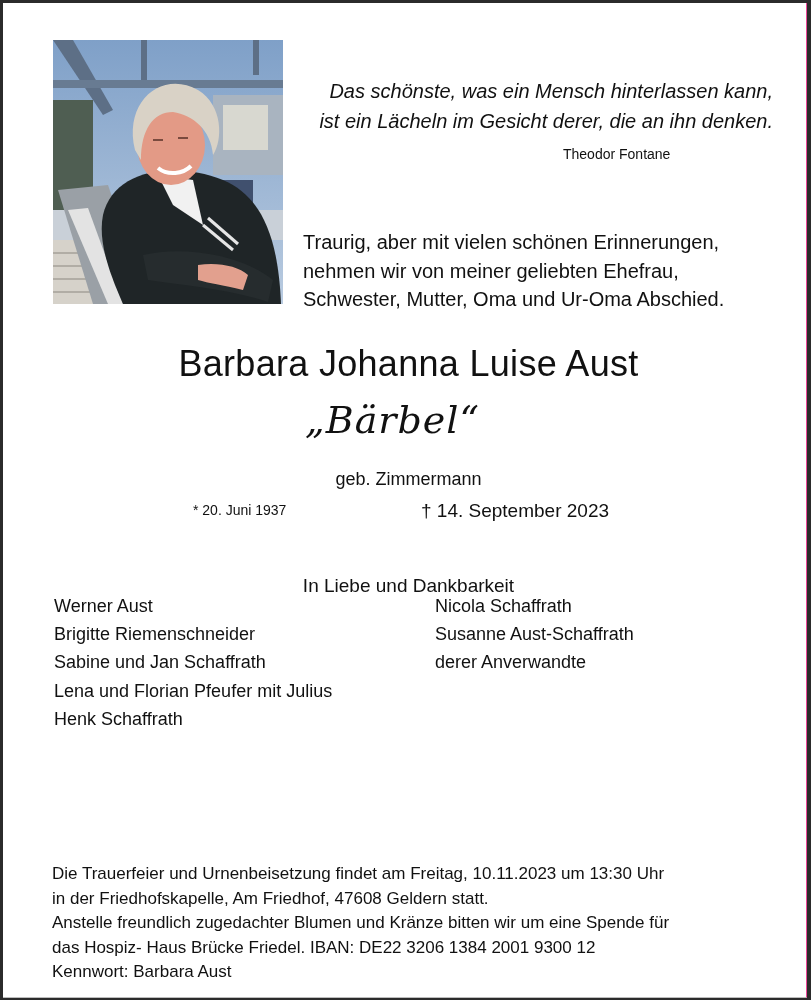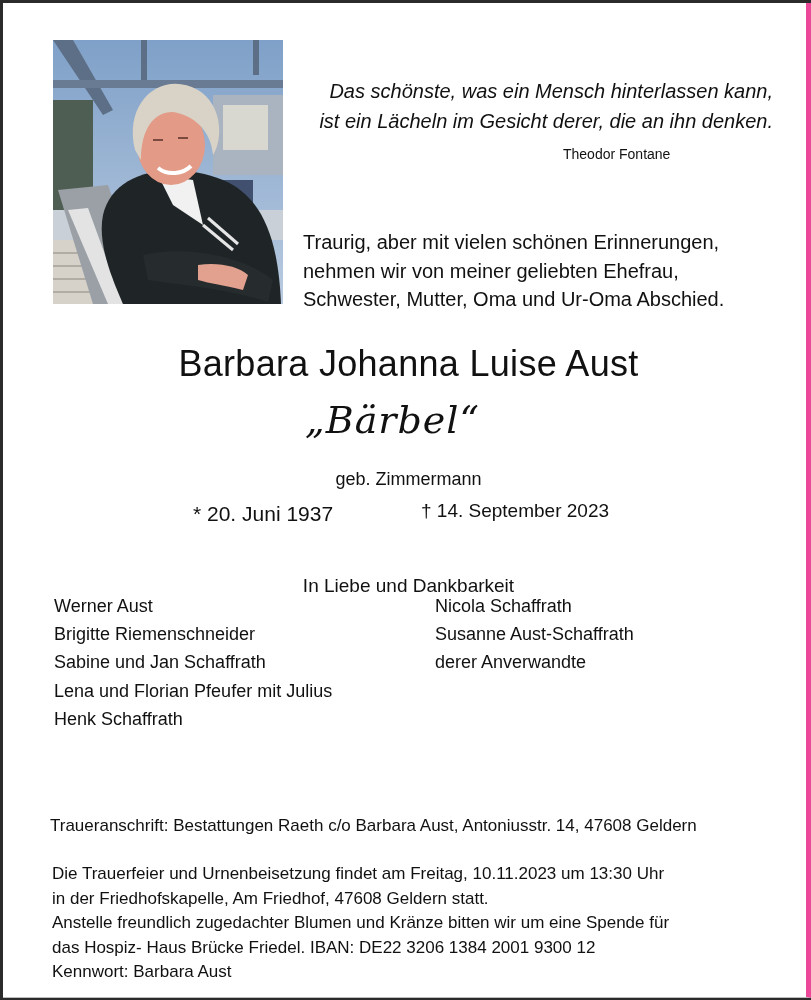--- a/index.html
+++ b/index.html
@@ -4,21 +4,21 @@
   <style>
     html, body { margin: 0; padding: 0; }
     body {
       width: 811px; height: 1000px; overflow: hidden;
       background: #2b2b2b;
       font-family: "Liberation Sans", "DejaVu Sans", sans-serif;
       color: #111;
     }
     .page {
       position: absolute; left: 3px; top: 3px; width: 803px; height: 994px;
-      background: #ffffff; border-right: 6px solid #ec4899; border-bottom: 1px solid #bdbdbd;
+      background: #ffffff; border-right: 1px solid #ec4899; border-bottom: 1px solid #bdbdbd;
     }
     .abs { position: absolute; }
     .photo {
       left: 50px; top: 37px; width: 230px; height: 264px; overflow: hidden;
       background: #9fb4cf;
     }
     .photo svg { display: block; }
     .quote {
       left: 300px; top: 73px; width: 470px; text-align: right;
       font-style: italic; font-size: 20px; line-height: 30px;
@@ -31,21 +31,21 @@
     .name {
       left: 0; top: 340px; width: 811px; text-align: center; font-size: 36px; letter-spacing: 0.3px;
     }
     .nick {
       left: 0; top: 395px; width: 811px; text-align: center; padding-left: 0;
       font-family: "DejaVu Serif", "Liberation Serif", serif; font-style: italic; font-size: 38px;
       letter-spacing: 1px;
     }
     .nick span { position: relative; left: -16px; }
     .nee { left: 0; top: 466px; width: 811px; text-align: center; font-size: 18px; }
-    .born { left: 190px; top: 499px; font-size: 21px; }
+    .born { left: 190px; top: 499px; font-size: 14px; }
     .died { left: 418px; top: 497px; font-size: 19px; }
     .dedication { left: 0; top: 572px; width: 811px; text-align: center; font-size: 19px; }
     .col { top: 589px; font-size: 18px; line-height: 28.2px; }
     .col-left { left: 51px; }
     .col-right { left: 432px; }
     .col div { white-space: nowrap; }
     .address { left: 47px; top: 813px; font-size: 17px; white-space: nowrap; }
     .details { left: 49px; top: 859px; font-size: 17px; line-height: 24.5px; width: 730px; }
     .details div { white-space: nowrap; }
   </style>
@@ -131,21 +131,20 @@
     <div>Sabine und Jan Schaffrath</div>
     <div>Lena und Florian Pfeufer mit Julius</div>
     <div>Henk Schaffrath</div>
   </div>
   <div class="abs col col-right">
     <div>Nicola Schaffrath</div>
     <div>Susanne Aust-Schaffrath</div>
     <div>derer Anverwandte</div>
   </div>
 
-  <div class="abs address">Traueranschrift: Bestattungen Raeth c/o Barbara Aust, Antoniusstr. 14, 47608 Geldern</div>
 
   <div class="abs details">
     <div>Die Trauerfeier und Urnenbeisetzung findet am Freitag, 10.11.2023 um 13:30 Uhr</div>
     <div>in der Friedhofskapelle, Am Friedhof, 47608 Geldern statt.</div>
     <div>Anstelle freundlich zugedachter Blumen und Kränze bitten wir um eine Spende für</div>
     <div>das Hospiz- Haus Brücke Friedel. IBAN: DE22 3206 1384 2001 9300 12</div>
     <div>Kennwort: Barbara Aust</div>
   </div>
 </div>
 

